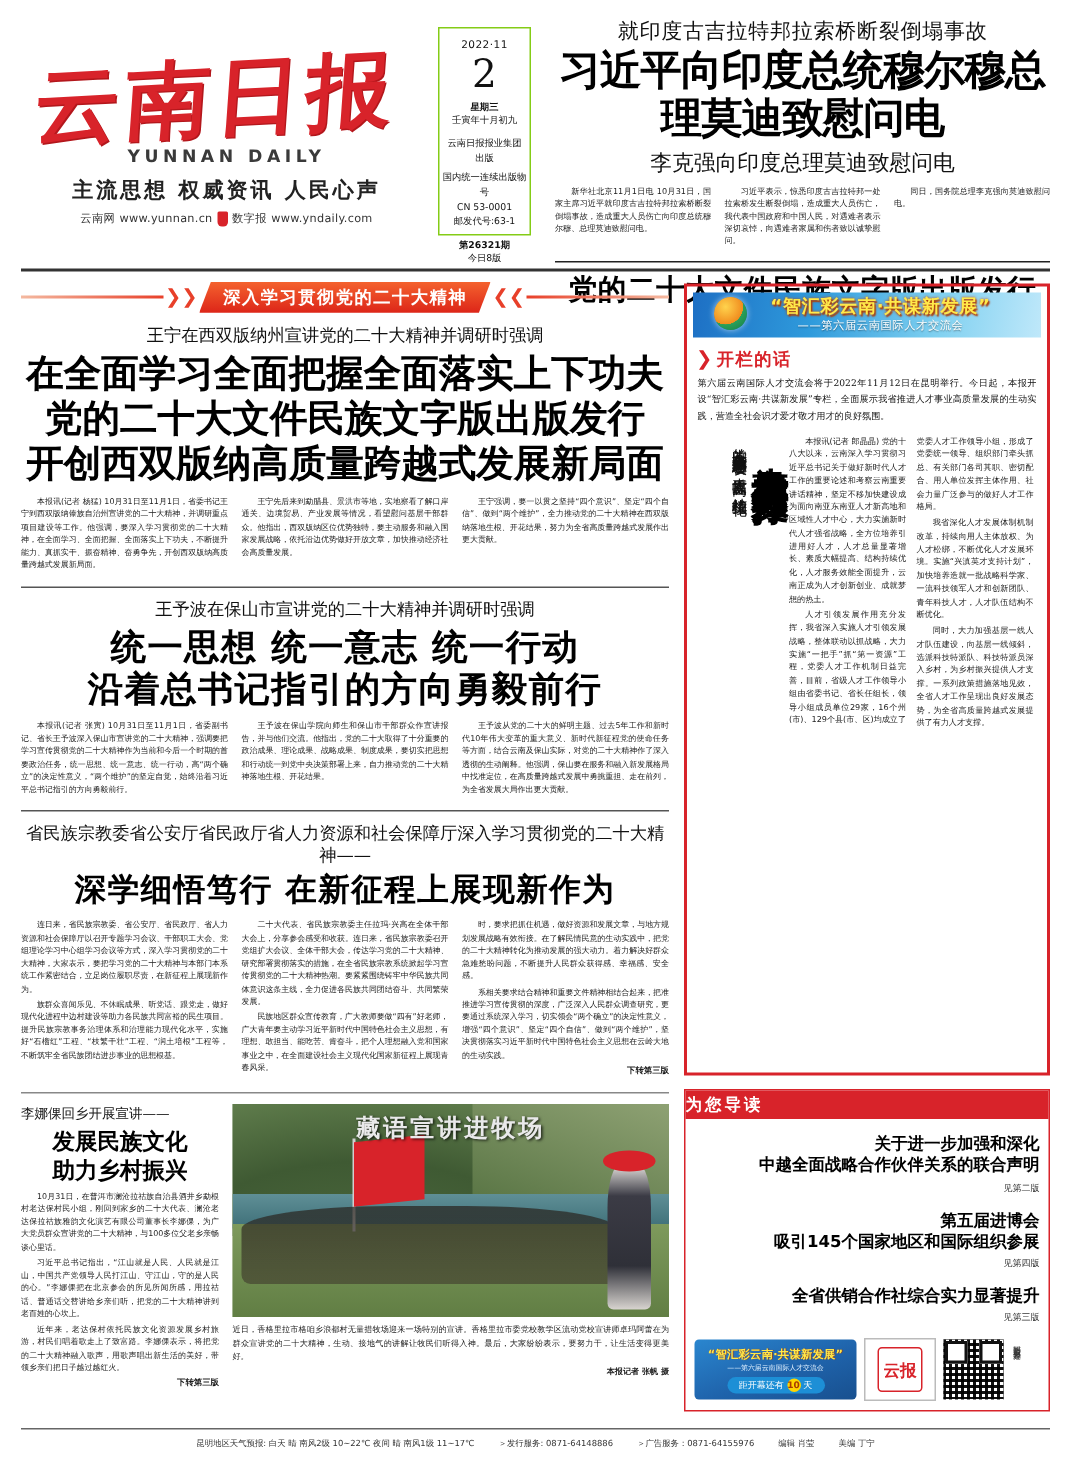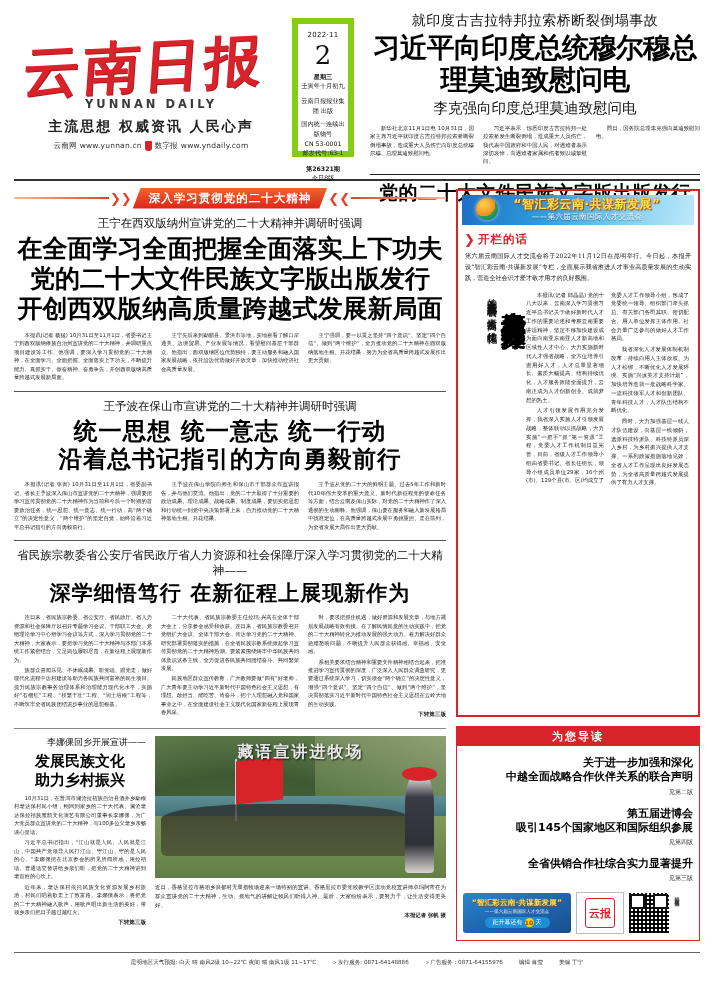--- a/index.html
+++ b/index.html
@@ -83,21 +83,21 @@
     display: inline-block;
     width: 7px; height: 10px;
     background: #d8232a;
     border-radius: 1px 1px 3px 3px;
   }
 
   
   .datebox {
     flex: 0 0 62px;
     width: 62px;
-    border: 6px solid #84cc16;
+    border: 1px solid #84cc16;
     margin: 6px 10px 18px 10px;
     padding: 6px 2px;
     box-sizing: border-box;
     text-align: center;
     font-size: 6.2px;
     line-height: 1.55;
     color: #111;
   }
   .datebox .ym { font-size: 7px; letter-spacing: .3px; margin-bottom: 1px;}
   .datebox .day {
@@ -241,21 +241,21 @@
   .cols3 .col { flex: 1; }
   .cols3 p { margin: 0 0 2px 0; }
   .byline { text-align: right; font-weight: bold; font-size: 5.6px; margin-top: 2px;}
 
   .sec-rule { border-top: 1px solid #555; margin: 7px 0; }
   .sec-rule.thin { border-top: .8px solid #888; }
 
   
   .bottom-row { display: flex; gap: 9px; margin-top: 7px; }
   .bottom-left { width: 132px; flex: 0 0 132px; }
-  .bottom-left .art-kicker { font-size: 9px; text-align: right;}
+  .bottom-left .art-kicker { font-size: 9px; text-align: left;}
   .bottom-left .h-sm { font-size: 15px; line-height: 1.22; }
   .bottom-left .bodytext {
     font-size: 5.3px; line-height: 1.6; text-align: justify; margin-top: 5px; color:#1b1b1b;
   }
   .bottom-left .bodytext p { margin: 0 0 2px 0;}
 
   .photo-block { flex: 1 1 auto; position: relative; }
   .photo {
     width: 100%;
     height: 142px;
@@ -375,21 +375,21 @@
   .guide-box {
     border: 1.5px solid #d8232a;
     margin-top: 9px;
     box-sizing: border-box;
     padding: 0 6px 6px 6px;
     position: relative;
   }
   .guide-title {
     background: #d8232a; color: #fff;
     font-size: 11px; font-weight: bold; letter-spacing: 2px;
-    text-align: center; padding: 2px 0;
+    text-align: left; padding: 2px 0;
     margin: 0 -6px 0 -6px;
   }
   .guide-item { text-align: right; margin-top: 10px; }
   .guide-item .t {
     font-size: 11px; font-weight: bold; line-height: 1.3; color:#000;
   }
   .guide-item .p { font-size: 6px; color: #333; margin-top: 3px; }
   .guide-foot {
     display: flex; align-items: center; gap: 5px; margin-top: 9px;
   }

